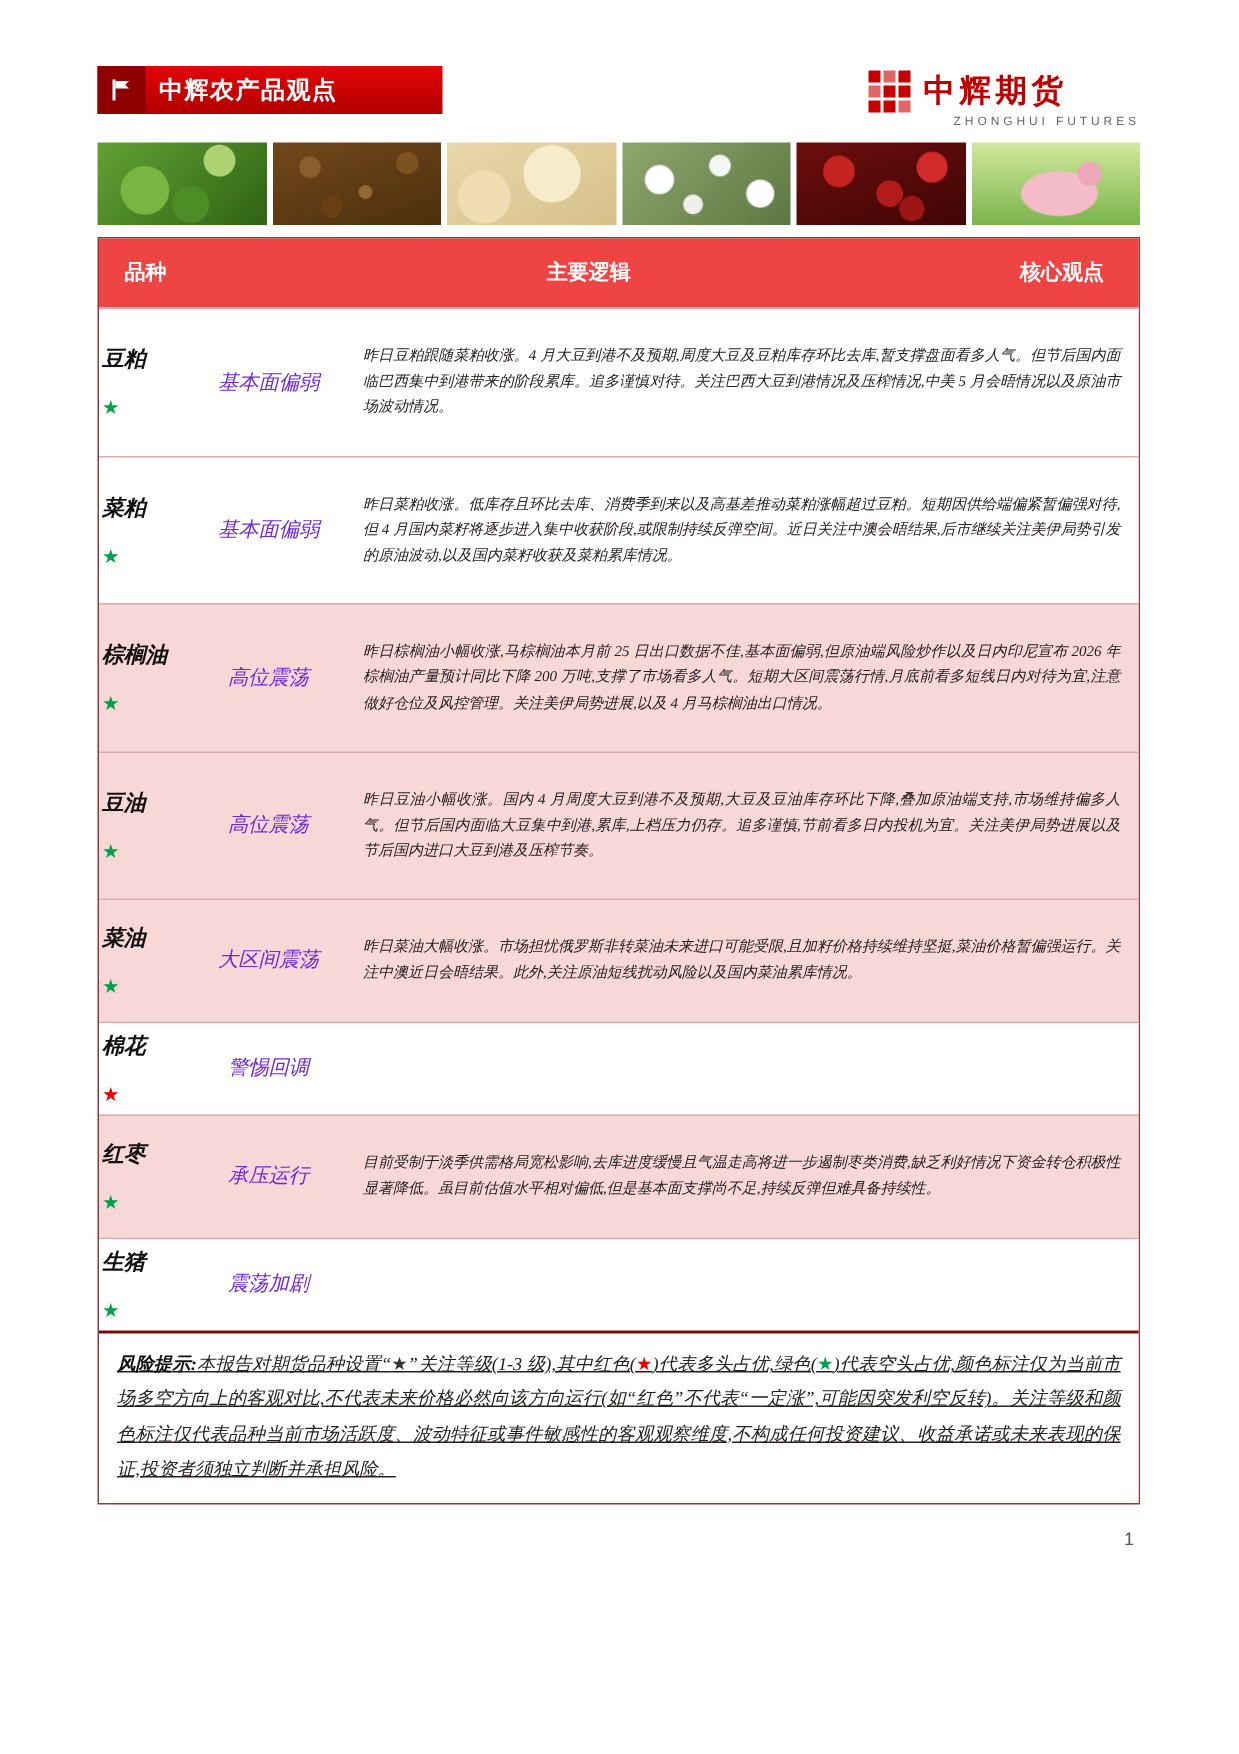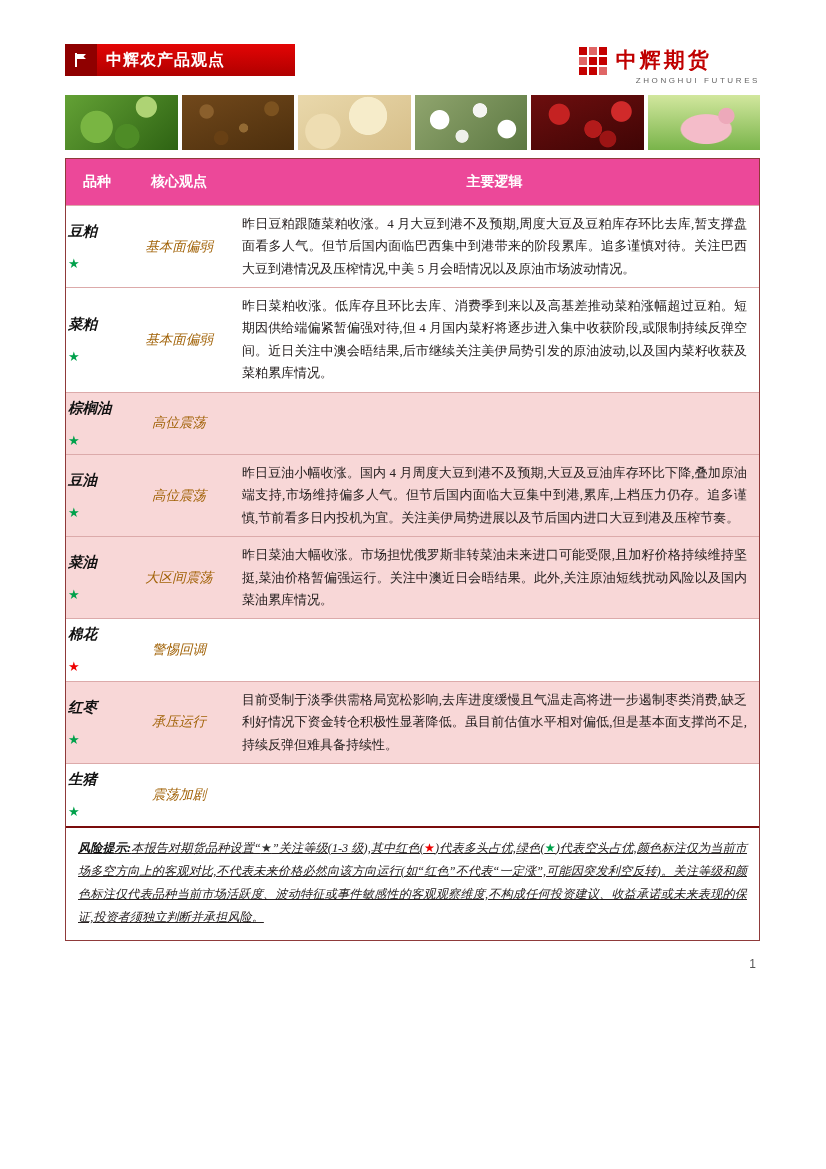--- a/index.html
+++ b/index.html
@@ -66,45 +66,45 @@
       radial-gradient(circle at 80% 30%, #d02a2a 0 10%, transparent 11%),
       radial-gradient(circle at 68% 80%, #9c1414 0 9%, transparent 10%),
       linear-gradient(160deg, #6d0e0e, #3f0505); }
   .photo-6 { background:
       radial-gradient(circle at 70% 38%, #eda9ba 0 9%, transparent 10%),
       radial-gradient(ellipse at 52% 62%, #f4bcc9 0 30%, transparent 32%),
       linear-gradient(180deg, #d2e79e, #79b44a); }
 
   
   .report-box { margin-top: 8px; border: 1px solid #8f3a3a; }
-  .thead { display: flex; background: #ec4899; color: #fff; }
+  .thead { display: flex; background: #ef4444; color: #fff; }
   .th {
     font-family: "Liberation Sans", sans-serif; font-weight: bold; font-size: 14px;
     display: flex; align-items: center; justify-content: center; height: 46px;
   }
   .col-variety { width: 62px; flex: none; }
   .col-view { width: 102px; flex: none; }
   .col-logic { flex: 1; }
   .row { display: flex; border-top: 1px solid #dcaaaa; }
   .row-white { background: #ffffff; }
   .row-pink { background: #f8d7d7; }
   .cell-variety {
     display: flex; flex-direction: column; align-items: flex-start; justify-content: center;
     gap: 15px; padding: 6px 2px;
   }
   .vname { font-weight: bold; font-style: italic; font-size: 14.5px; color: #111; }
   .star { font-size: 13px; line-height: 1.2; }
   .green { color: #00a14b; }
   .red { color: #ee0000; }
   .cell-view {
     display: flex; align-items: center; justify-content: center; text-align: center;
-    font-style: italic; font-size: 13.5px; color: #a16207; padding: 4px;
+    font-style: italic; font-size: 13.5px; color: #6d28d9; padding: 4px;
   }
   .cell-logic {
-    padding: 7px 12px; font-size: 13px; line-height: 1.72;
+    padding: 23px 12px; font-style: italic; font-size: 10px; line-height: 1.72;
     text-align: justify; color: #262020;
   }
 
   
   .risk {
     border-top: 2px solid #7a0c0c; background: #fff;
     padding: 9px 12px 11px 12px; font-style: italic;
     font-size: 12.2px; line-height: 1.9; text-align: justify; color: #262020; text-decoration: underline;
   }
   .risk-label { font-weight: bold; color: #111; }
@@ -159,22 +159,22 @@
     <div class="photo photo-3"></div>
     <div class="photo photo-4"></div>
     <div class="photo photo-5"></div>
     <div class="photo photo-6"></div>
   </div>
 
   <div class="report-box">
 
     <div class="thead">
       <div class="th col-variety">品种</div>
+      <div class="th col-logic">主要逻辑</div>
       <div class="th col-view">核心观点</div>
-      <div class="th col-logic">主要逻辑</div>
     </div>
 
     <div class="row row-white">
       <div class="cell-variety col-variety">
         <span class="vname">豆粕</span>
         <span class="star green">★</span>
       </div>
       <div class="cell-view col-view">基本面偏弱</div>
       <div class="cell-logic col-logic">昨日豆粕跟随菜粕收涨。4 月大豆到港不及预期,周度大豆及豆粕库存环比去库,暂支撑盘面看多人气。但节后国内面临巴西集中到港带来的阶段累库。追多谨慎对待。关注巴西大豆到港情况及压榨情况,中美 5 月会晤情况以及原油市场波动情况。</div>
     </div>
@@ -187,20 +187,21 @@
       <div class="cell-view col-view">基本面偏弱</div>
       <div class="cell-logic col-logic">昨日菜粕收涨。低库存且环比去库、消费季到来以及高基差推动菜粕涨幅超过豆粕。短期因供给端偏紧暂偏强对待,但 4 月国内菜籽将逐步进入集中收获阶段,或限制持续反弹空间。近日关注中澳会晤结果,后市继续关注美伊局势引发的原油波动,以及国内菜籽收获及菜粕累库情况。</div>
     </div>
 
     <div class="row row-pink">
       <div class="cell-variety col-variety">
         <span class="vname">棕榈油</span>
         <span class="star green">★</span>
       </div>
       <div class="cell-view col-view">高位震荡</div>
+      <div class="cell-logic col-logic">昨日棕榈油小幅收涨,马棕榈油本月前 25 日出口数据不佳,基本面偏弱,但原油端风险炒作以及日内印尼宣布 2026 年棕榈油产量预计同比下降 200 万吨,支撑了市场看多人气。短期大区间震荡行情,月底前看多短线日内对待为宜,注意做好仓位及风控管理。关注美伊局势进展,以及 4 月马棕榈油出口情况。</div>
     </div>
 
     <div class="row row-pink">
       <div class="cell-variety col-variety">
         <span class="vname">豆油</span>
         <span class="star green">★</span>
       </div>
       <div class="cell-view col-view">高位震荡</div>
       <div class="cell-logic col-logic">昨日豆油小幅收涨。国内 4 月周度大豆到港不及预期,大豆及豆油库存环比下降,叠加原油端支持,市场维持偏多人气。但节后国内面临大豆集中到港,累库,上档压力仍存。追多谨慎,节前看多日内投机为宜。关注美伊局势进展以及节后国内进口大豆到港及压榨节奏。</div>
     </div>

